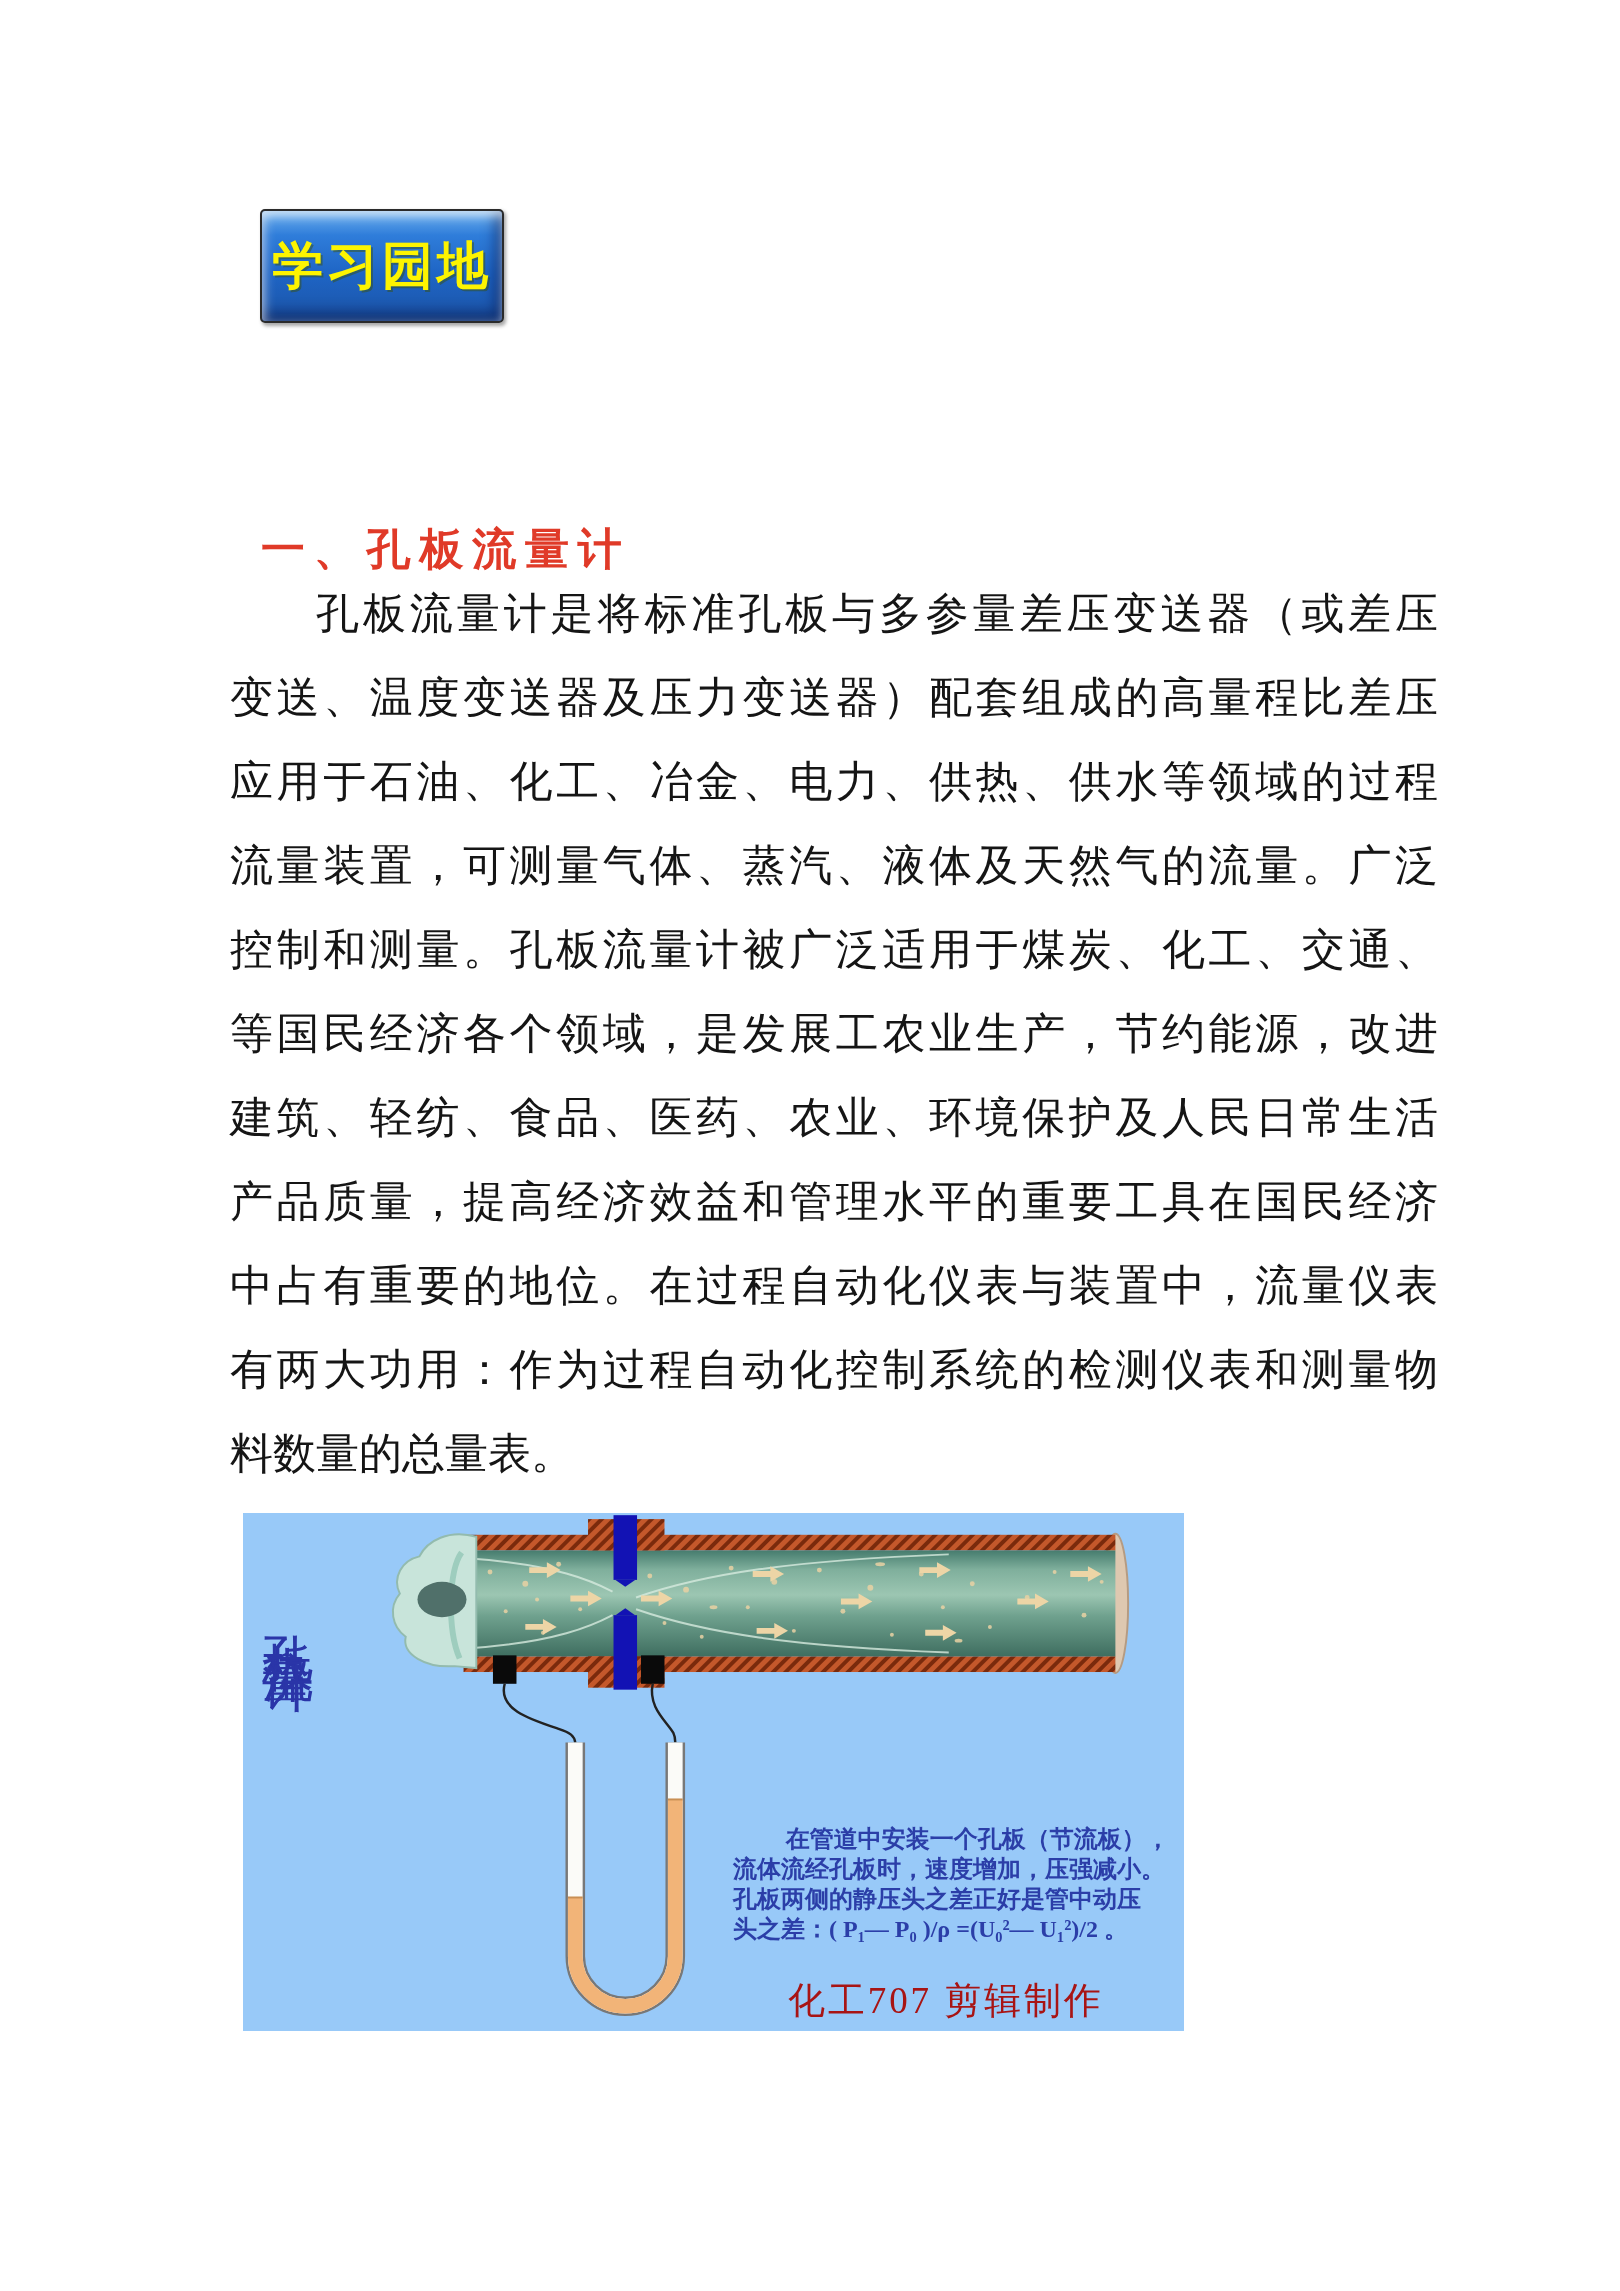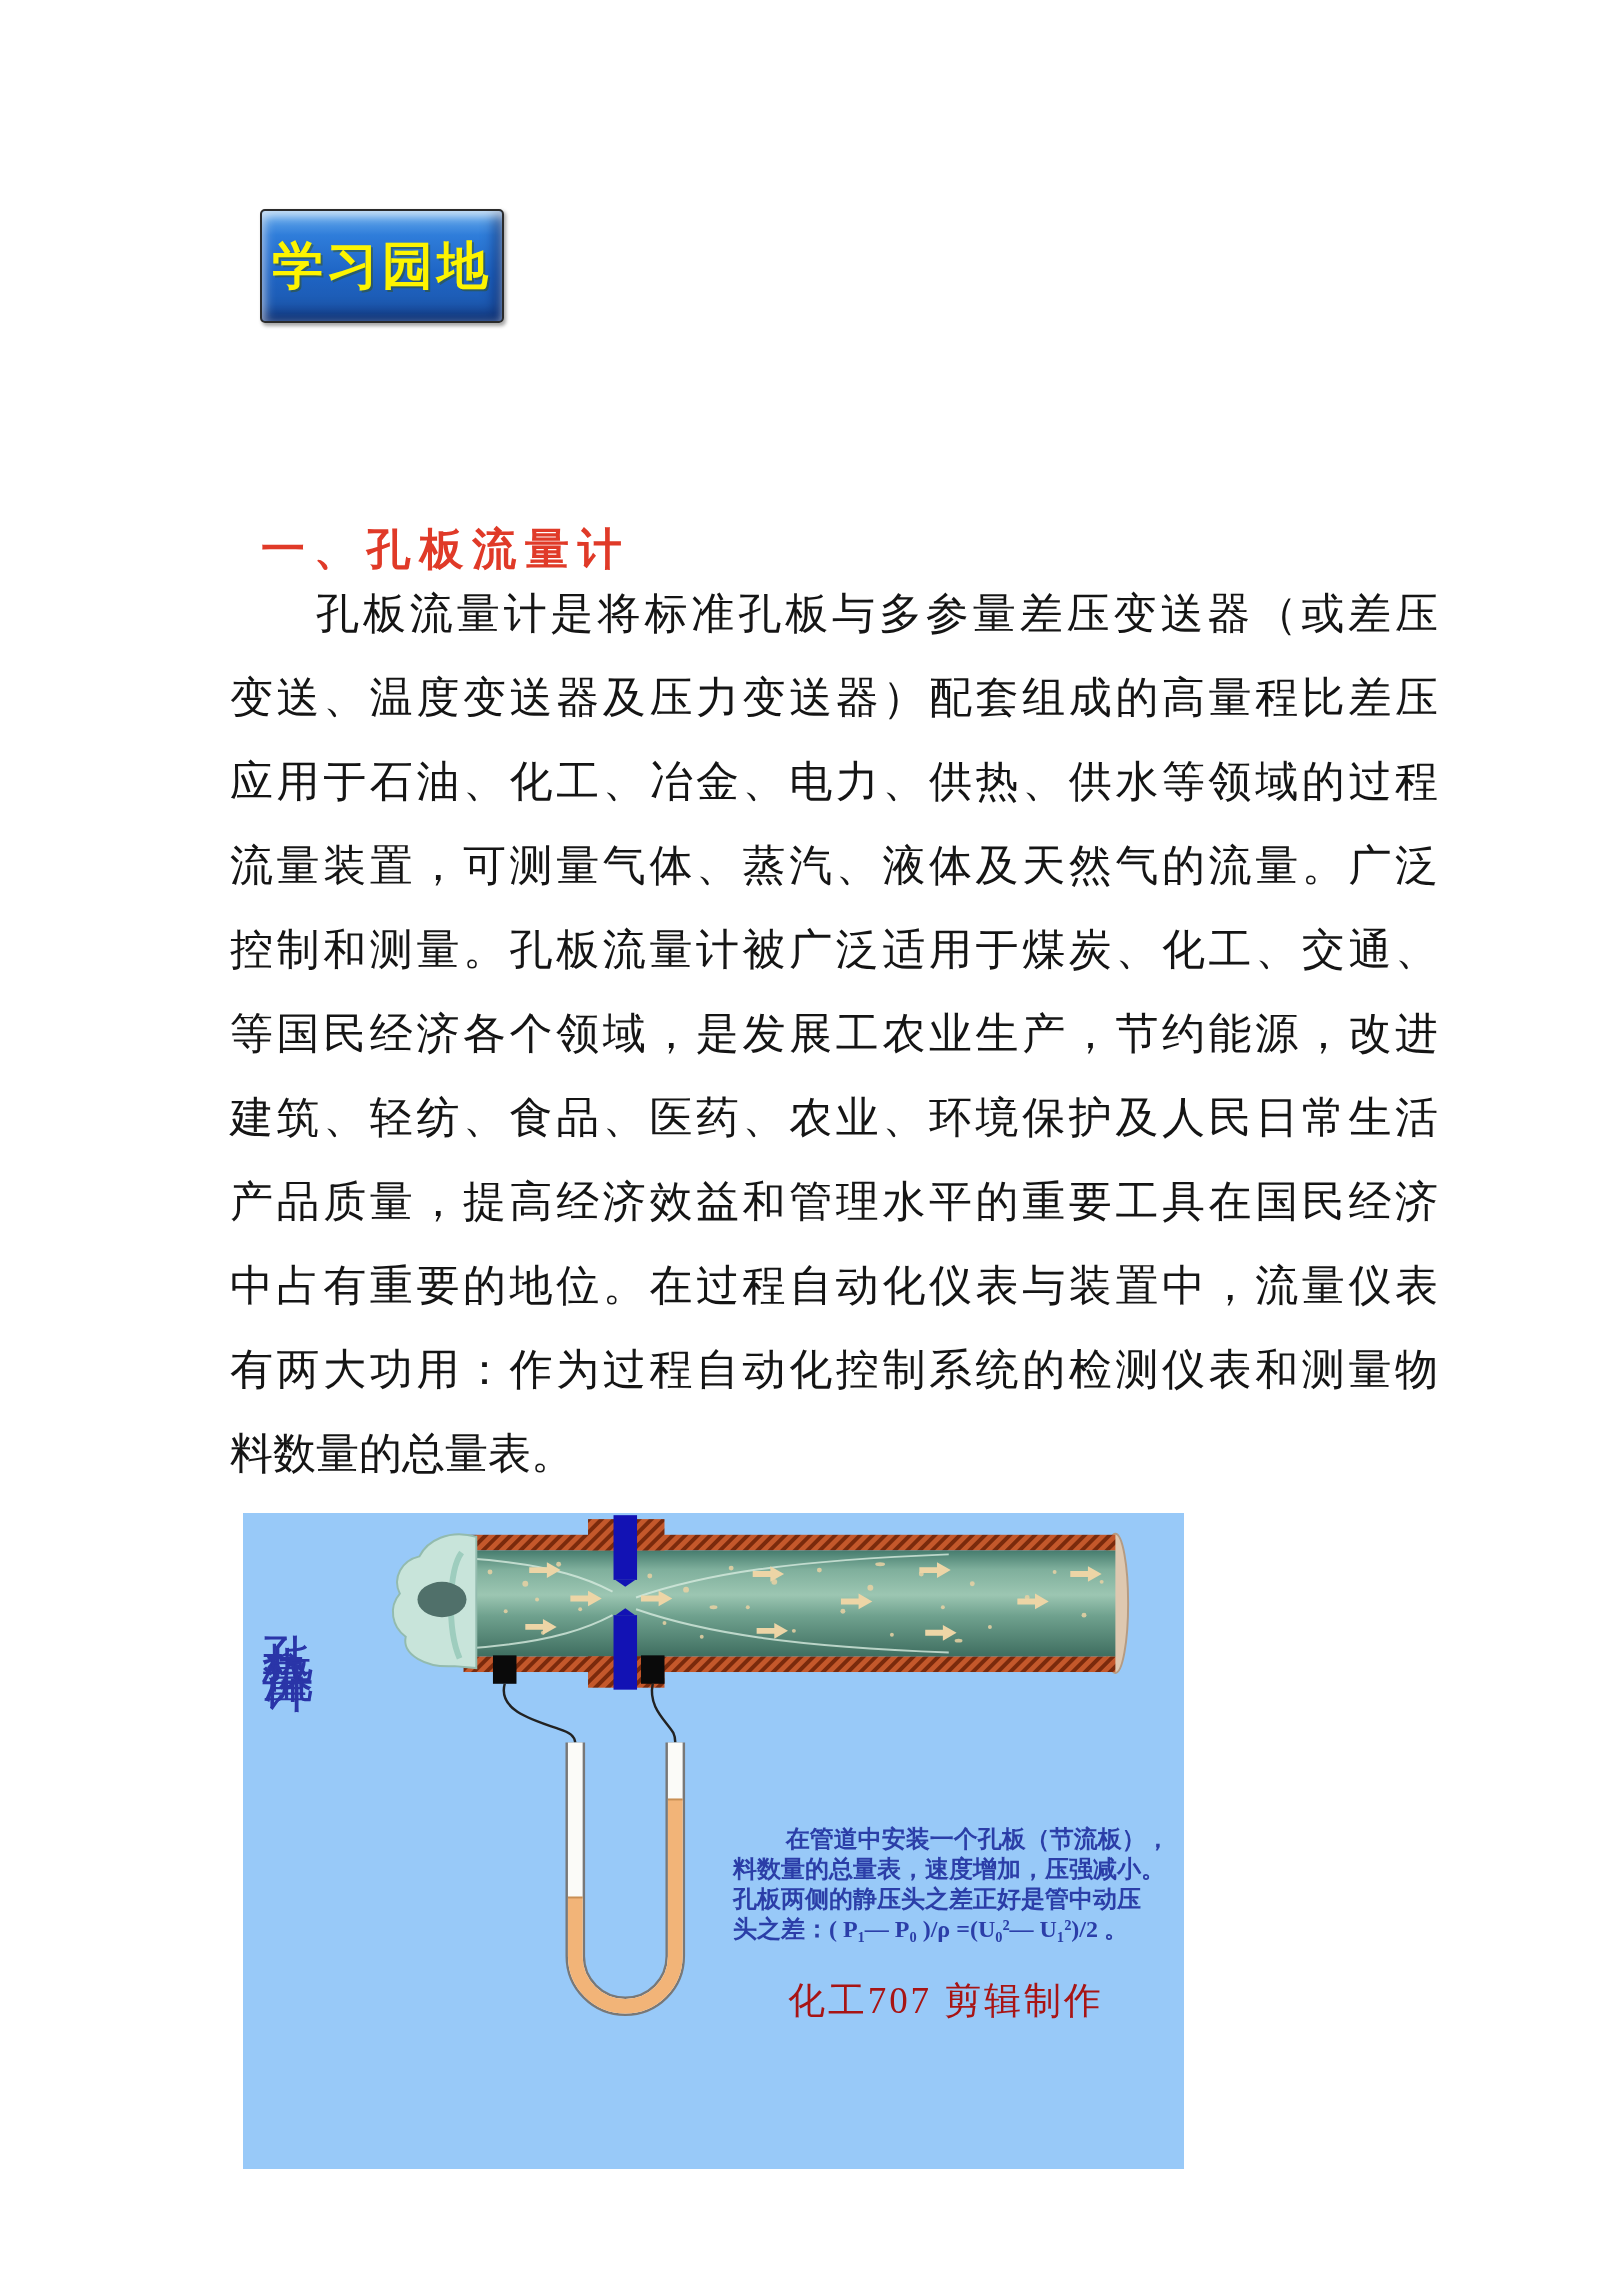--- a/index.html
+++ b/index.html
@@ -38,21 +38,21 @@
     font-size:43px; color:#151515;
   }
   .body-line {
     height:84px; line-height:84px;
     text-align:justify; text-align-last:justify;
   }
   .body-line:first-child { text-indent:2em; }
   .body-line:last-child  { text-align-last:left; }
   
   .figure {
-    position:absolute; left:243px; top:1513px; width:941px; height:656px;
+    position:absolute; left:243px; top:1513px; width:941px; height:518px;
     background:#98C9F8;
   }
   .figure svg { position:absolute; left:0; top:0; }
   .fig-vtitle {
     position:absolute; left:11.8px; top:82px;
     writing-mode:vertical-rl; text-orientation:upright;
     font-size:51px; line-height:65px; letter-spacing:6.9px;
     color:#2A35A8; font-weight:500;
   }
   .fig-note {
@@ -200,21 +200,21 @@
         <path d="M339,392 V452 A51,51 0 0 0 441,452 V292" stroke="#F2B478" stroke-width="15" fill="none"></path>
         <line x1="331.5" y1="392" x2="346.5" y2="392" stroke="#C98F54" stroke-width="2"></line>
         <line x1="433.5" y1="292" x2="448.5" y2="292" stroke="#C98F54" stroke-width="2"></line>
       </g>
     </svg>
 
     <div class="fig-vtitle">孔板流量计</div>
 
     <div class="fig-note">
       <div class="note-line">在管道中安装一个孔板（节流板），</div>
-      <div class="note-line">料数量的总量表，速度增加，压强减小。</div>
+      <div class="note-line">流体流经孔板时，速度增加，压强减小。</div>
       <div class="note-line">孔板两侧的静压头之差正好是管中动压</div>
       <div class="note-line">头之差：( P₁— P₀ )/ρ =(U₀²— U₁²)/2 。</div>
     </div>
 
     <div class="fig-credit">化工707 剪辑制作</div>
   </div>
 
 </div>
 
 

